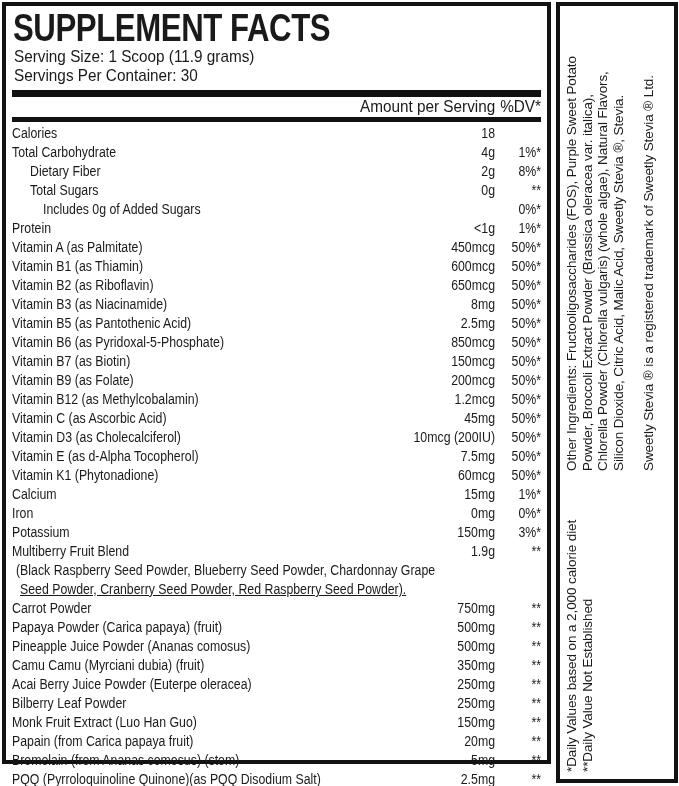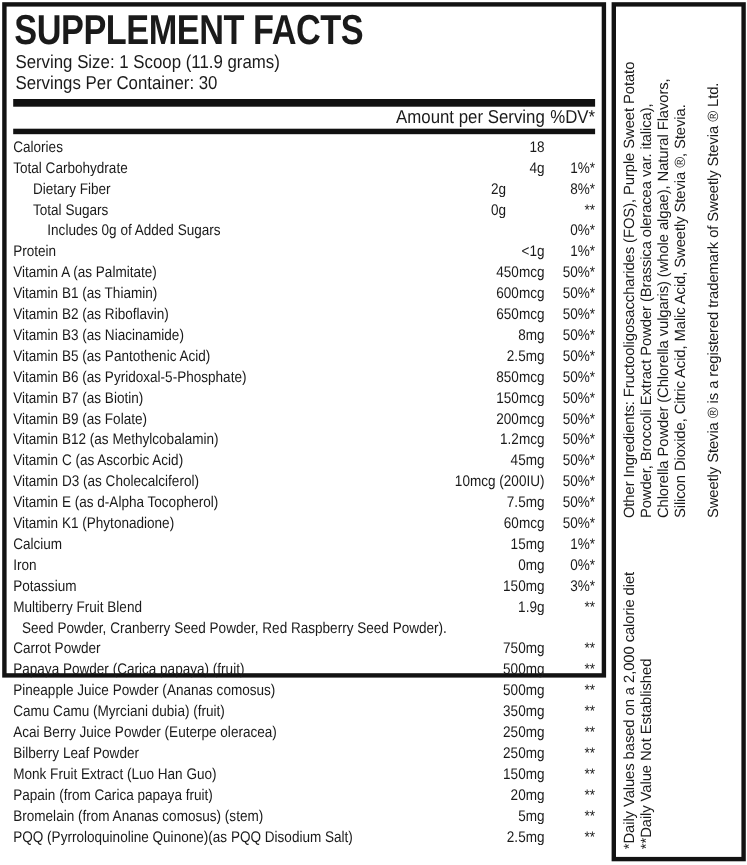--- a/index.html
+++ b/index.html
@@ -1,36 +1,36 @@
 <!DOCTYPE html>
 <html><head>
 <meta charset="utf-8">
 <style>
   html,body{margin:0;padding:0;background:#ffffff;}
   body{width:679px;height:786px;position:relative;font-family:"Liberation Sans",sans-serif;color:#1a1a1a;}
-  .panel{position:absolute;left:2px;top:2px;width:549px;height:614px;border:4px solid #121212;
+  .panel{position:absolute;left:2px;top:2px;width:549px;height:762px;border:4px solid #121212;
          box-sizing:border-box;padding:5px 6px 0 6px;background:#fff;}
   .title{font-size:38px;font-weight:bold;line-height:31px;margin:2px 0 3px 1px;letter-spacing:-0.5px;
          transform:scaleX(0.82);transform-origin:0 50%;white-space:nowrap;}
   .serv{font-size:17px;line-height:19px;transform:scaleX(0.9);transform-origin:0 50%;white-space:nowrap;margin-left:2px;}
   .bar{background:#111;}
   .bar1{height:7px;margin-top:5px;}
   .bar2{height:5px;}
   .colhead{display:flex;justify-content:flex-end;align-items:center;height:20px;font-size:17px;}
   .colhead .ah{transform:scaleX(0.9);transform-origin:100% 50%;white-space:nowrap;}
   .colhead .dvh{width:46px;text-align:right;transform:scaleX(0.9);transform-origin:100% 50%;white-space:nowrap;}
   .rows{margin-top:2px;}
   .row{display:flex;align-items:baseline;font-size:14px;line-height:19px;}
   .nm{flex:1 1 auto;min-width:0;white-space:nowrap;transform:scaleX(0.88);transform-origin:0 50%;}
   .amt{flex:none;width:112px;text-align:right;white-space:nowrap;transform:scaleX(0.88);transform-origin:100% 50%;}
   .dv{flex:none;width:46px;text-align:right;white-space:nowrap;transform:scaleX(0.88);transform-origin:100% 50%;}
-  .row.sub{padding-left:18px;gap:35px;}
+  .row.sub{padding-left:18px;}
   .row.subsub{padding-left:31px;justify-content:space-between;}
   .row.b1{padding-left:4px;}
-  .row.b2{padding-left:8px;}
+  .row.b2{padding-left:8px;text-decoration:underline;}
   .side{position:absolute;left:556px;top:2px;width:122px;height:781px;border:4px solid #121212;
         box-sizing:border-box;background:#fff;}
   .rot{position:absolute;left:3px;top:766px;width:760px;height:106px;transform:rotate(-90deg);
        transform-origin:0 0;font-size:13.5px;line-height:15.5px;letter-spacing:-0.1px;}
   .ing{position:absolute;left:301px;top:1px;}
   .ing div,.fn div,.tm{white-space:nowrap;}
   .tm{margin-top:15px;}
   .fn{position:absolute;left:0;top:1px;}
 </style>
 </head>
@@ -155,20 +155,25 @@
       <div class="row">
     <span class="nm">Potassium</span>
     <span class="amt">150mg</span>
     <span class="dv">3%*</span>
   </div>
       <div class="row">
     <span class="nm">Multiberry Fruit Blend</span>
     <span class="amt">1.9g</span>
     <span class="dv">**</span>
   </div>
+      <div class="row b1">
+    <span class="nm">(Black Raspberry Seed Powder, Blueberry Seed Powder, Chardonnay Grape</span>
+    <span class="amt"></span>
+    <span class="dv"></span>
+  </div>
       <div class="row b2">
     <span class="nm">Seed Powder, Cranberry Seed Powder, Red Raspberry Seed Powder).</span>
     <span class="amt"></span>
     <span class="dv"></span>
   </div>
       <div class="row">
     <span class="nm">Carrot Powder</span>
     <span class="amt">750mg</span>
     <span class="dv">**</span>
   </div>

